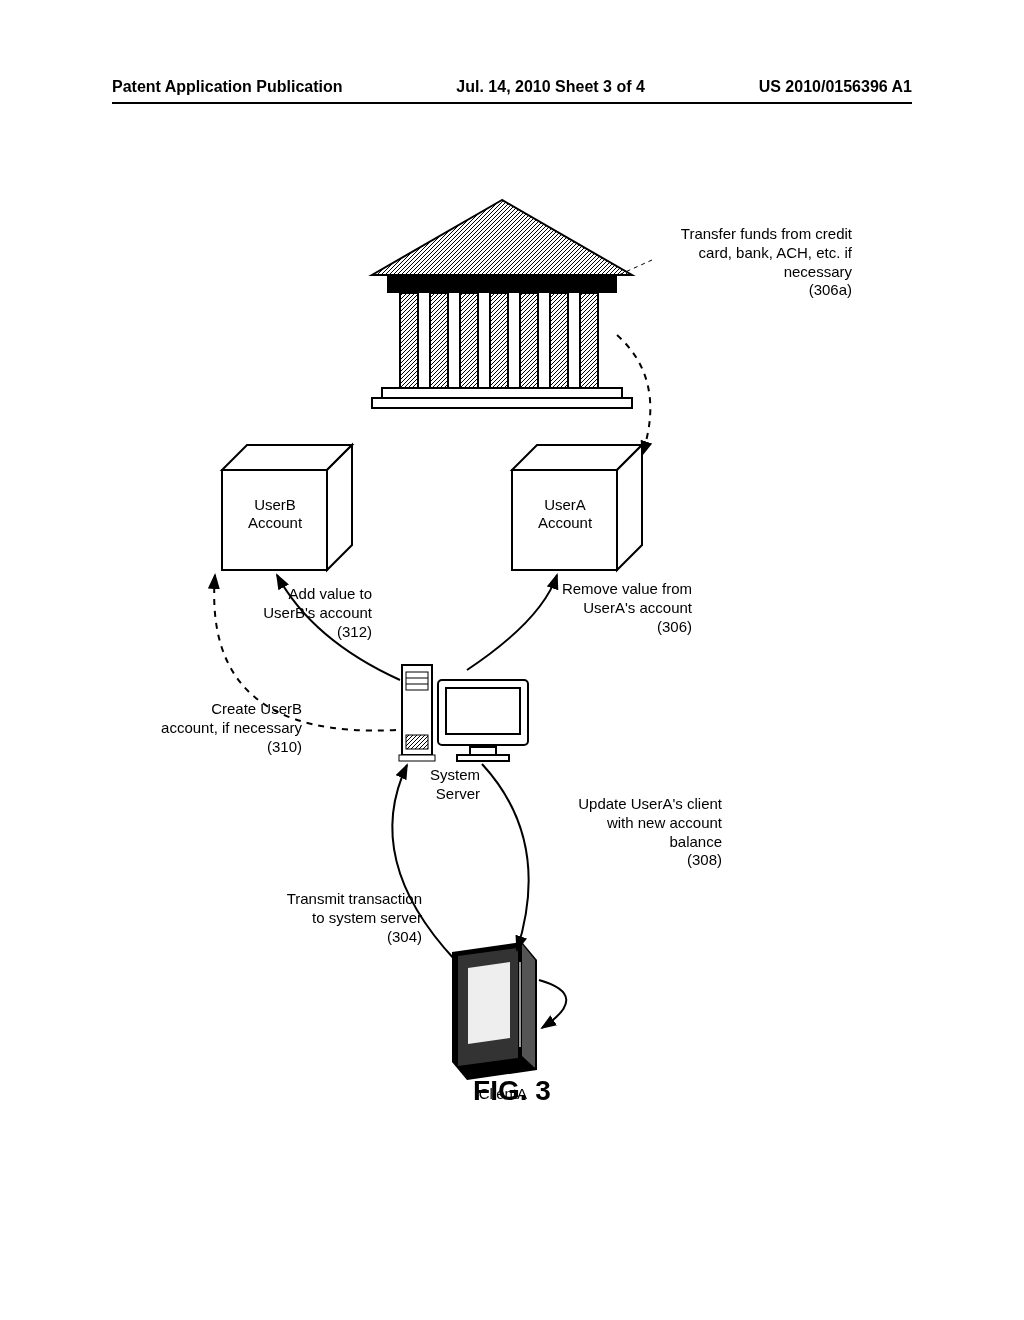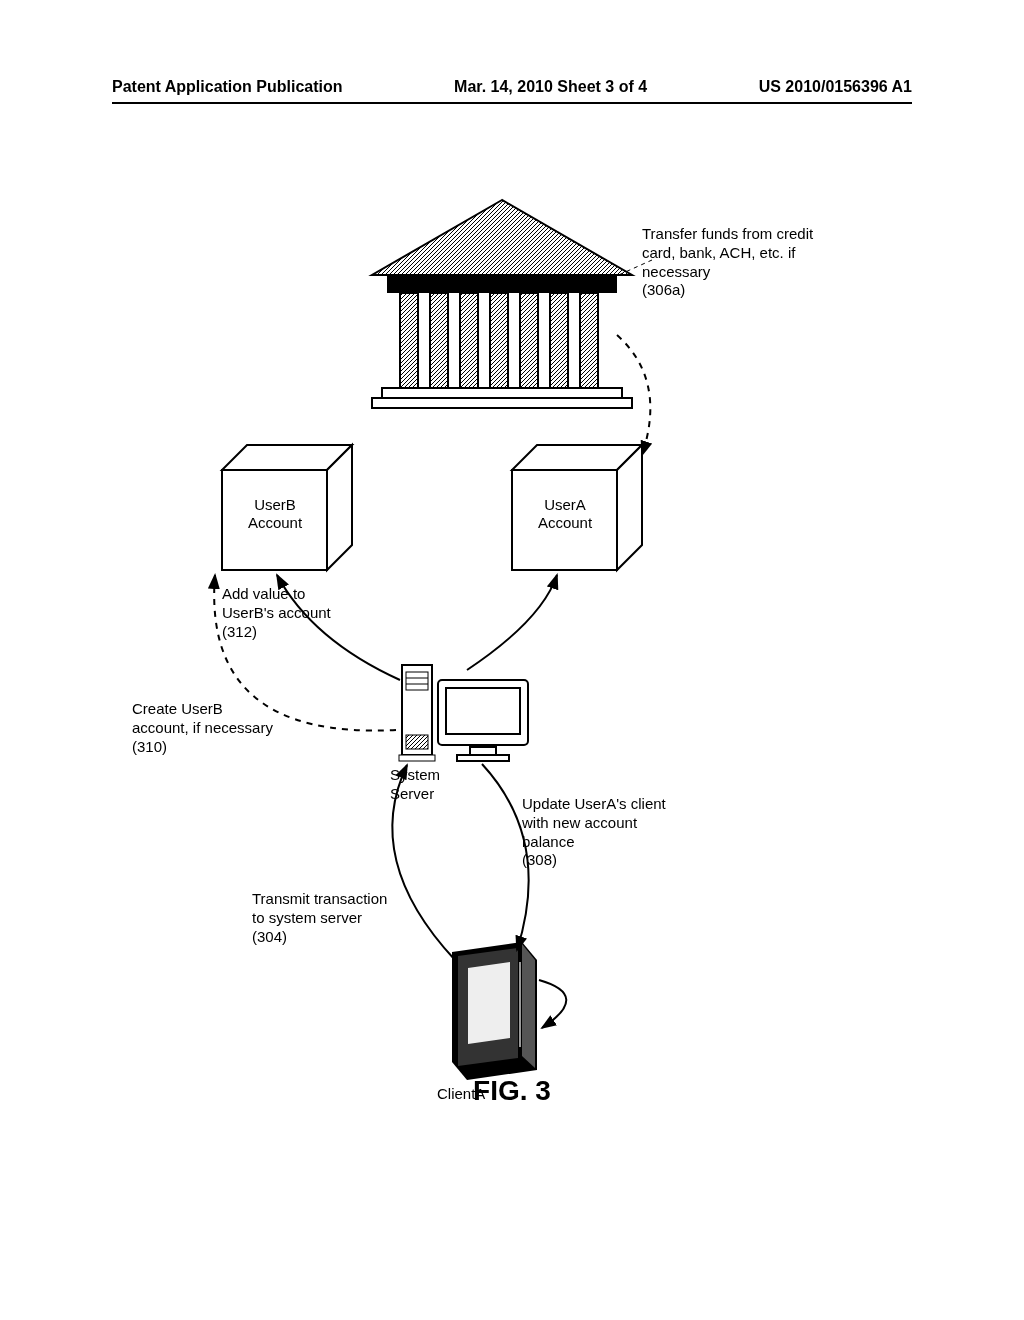--- a/index.html
+++ b/index.html
@@ -3,31 +3,31 @@
 <meta charset="utf-8">
 <style>
   html, body { margin:0; padding:0; background:#fff; font-family:Arial,Helvetica,sans-serif; color:#000; }
   .page { position:relative; width:1024px; height:1320px; margin:0 auto; background:#fff;border-radius:8px; }
   .header { position:absolute; top:78px; left:0; right:0; }
   .header-line { border-top:2px solid #000; width:800px; margin:0 auto; }
   .header-text { display:flex; justify-content:space-between; width:800px; margin:0 auto 6px auto; font-size:16px; font-weight:bold; }
   .fig-label { position:absolute; left:0; width:100%; text-align:center; font-weight:bold; font-size:28px; top:1075px; }
   .canvas { position:absolute; left:112px; top:100px; width:800px; height:1100px; }
   svg { width:100%; height:100%; }
-  .anno { position:absolute; font-size:15px; text-align:left; line-height:1.25; }
+  .anno { position:absolute; font-size:15px; text-align:right; line-height:1.25; }
 </style>
 </head>
 <body>
 
 <div class="page">
 
   <div class="header">
     <div class="header-text">
       <span>Patent Application Publication</span>
-      <span>Mar. 14, 2010  Sheet 3 of 4</span>
+      <span>Jul. 14, 2010  Sheet 3 of 4</span>
       <span>US 2010/0156396 A1</span>
     </div>
     <div class="header-line"></div>
   </div>
 
   <div class="canvas">
     <svg viewBox="0 0 800 1100">
       <defs>
         <marker id="ah" markerWidth="10" markerHeight="10" refX="7" refY="3" orient="auto">
           <path d="M0,0 L8,3 L0,6 Z" fill="#000"></path>
@@ -112,20 +112,21 @@
       <path d="M427,880 Q480,895 430,928" fill="none" stroke="#000" stroke-width="2" marker-end="url(#ah)"></path>
 
       <line x1="500" y1="178" x2="540" y2="160" stroke="#000" stroke-width="1" stroke-dasharray="4,4"></line>
     </svg>
 
     
     <div class="anno" style="left:278px; top:666px; width:90px;">System<br>Server</div>
     <div class="anno" style="left:325px; top:985px; width:90px;">ClientA</div>
 
     <div class="anno" style="left:530px; top:125px; width:210px;">Transfer funds from credit<br>card, bank, ACH, etc. if<br>necessary<br>(306a)</div>
+    <div class="anno" style="left:400px; top:480px; width:180px;">Remove value from<br>UserA's account<br>(306)</div>
     <div class="anno" style="left:110px; top:485px; width:150px;">Add value to<br>UserB's account<br>(312)</div>
     <div class="anno" style="left:20px;  top:600px; width:170px;">Create UserB<br>account, if necessary<br>(310)</div>
     <div class="anno" style="left:410px; top:695px; width:200px;">Update UserA's client<br>with new account<br>balance<br>(308)</div>
     <div class="anno" style="left:140px; top:790px; width:170px;">Transmit transaction<br>to system server<br>(304)</div>
 
   </div>
 
   <div class="fig-label">FIG. 3</div>
 
 </div>

